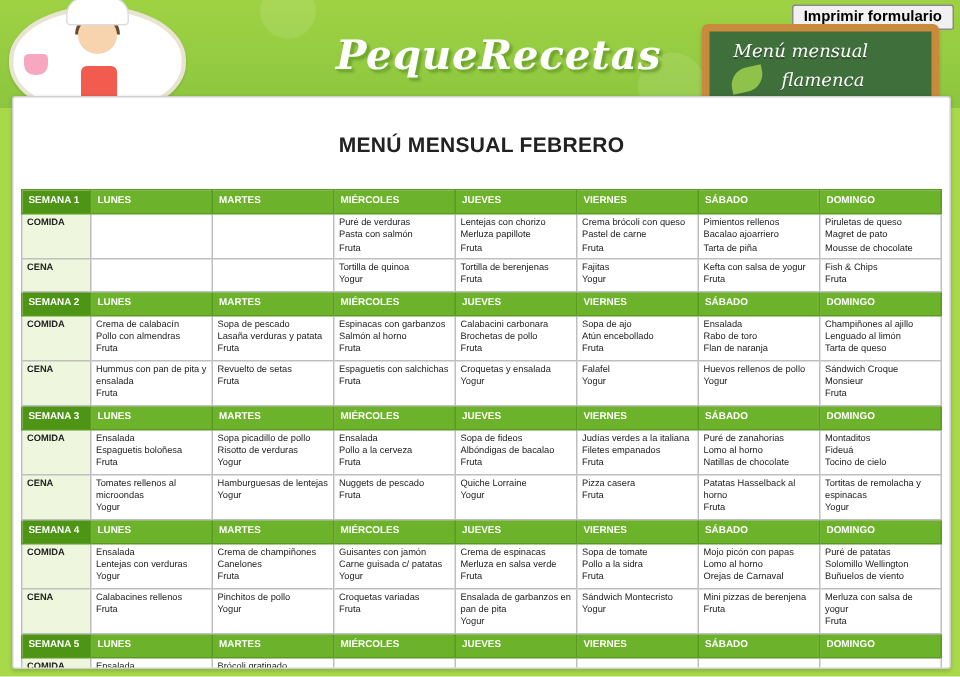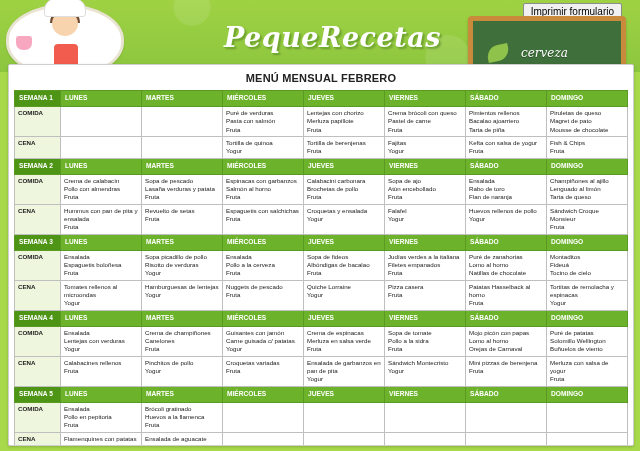--- a/index.html
+++ b/index.html
@@ -74,34 +74,34 @@
     font-style:italic;font-size:12px;text-shadow:0 1px 0 rgba(0,0,0,.3);
   }
   .board .l1{top:6px;}
   .board .l2{top:25px;left:48px;}
   .board .leaf{
     position:absolute;left:14px;top:24px;width:22px;height:16px;
     background:#8fc24a;border-radius:12px 0 12px 0;transform:rotate(-12deg);
   }
   
   .printbtn{
-    position:absolute;right:18px;top:3px;
+    position:absolute;right:4px;top:3px;
     background:#f1f1f1;border:1px solid #8b8b8b;border-radius:2px;
-    font-size:10px;color:#000;padding:2px 7px;cursor:pointer;
+    font-size:10px;color:#000;padding:2px 7px;cursor:pointer;font-weight:bold;
   }
   
   .paper{
     position:absolute;left:8px;top:64px;width:624px;height:380px;
     background:#ffffff;border:1px solid #cfcfcf;border-radius:2px;
     box-shadow:0 1px 3px rgba(0,0,0,.18);
     overflow:hidden;
   }
   .paper h1{
-    margin:0;padding:7px 0 6px 0;text-align:center;
-    font-size:11px;font-weight:bold;color:#222;letter-spacing:.2px;
+    margin:16px;padding:7px 0 6px 0;text-align:center;
+    font-size:14px;font-weight:bold;color:#222;letter-spacing:.2px;
   }
   table.menu{
     border-collapse:collapse;width:614px;margin:0 5px;table-layout:fixed;
   }
   table.menu td,table.menu th{
     border:1px solid #bfbfbf;vertical-align:top;padding:2px 3px;
     font-size:6.2px;line-height:1.35;color:#222;
   }
   col.c0{width:46px;}
   col.cday{width:81px;}
@@ -135,22 +135,23 @@
   <div class="hair"></div>
   <div class="head"></div>
   <div class="hat"></div>
 </div>
 
 <div class="logo">
   <div class="txt">PequeRecetas</div>
 </div>
 
 <div class="board">
+  <div class="l1">Menú mensual</div>
   <div class="leaf"></div>
-  <div class="l2">cerveza</div>
+  <div class="l2">flamenca</div>
 </div>
 
 <div class="paper">
   <h1>MENÚ MENSUAL FEBRERO</h1>
   <table class="menu">
     <colgroup>
       <col class="c0">
         <col class="cday">
         <col class="cday">
         <col class="cday">

